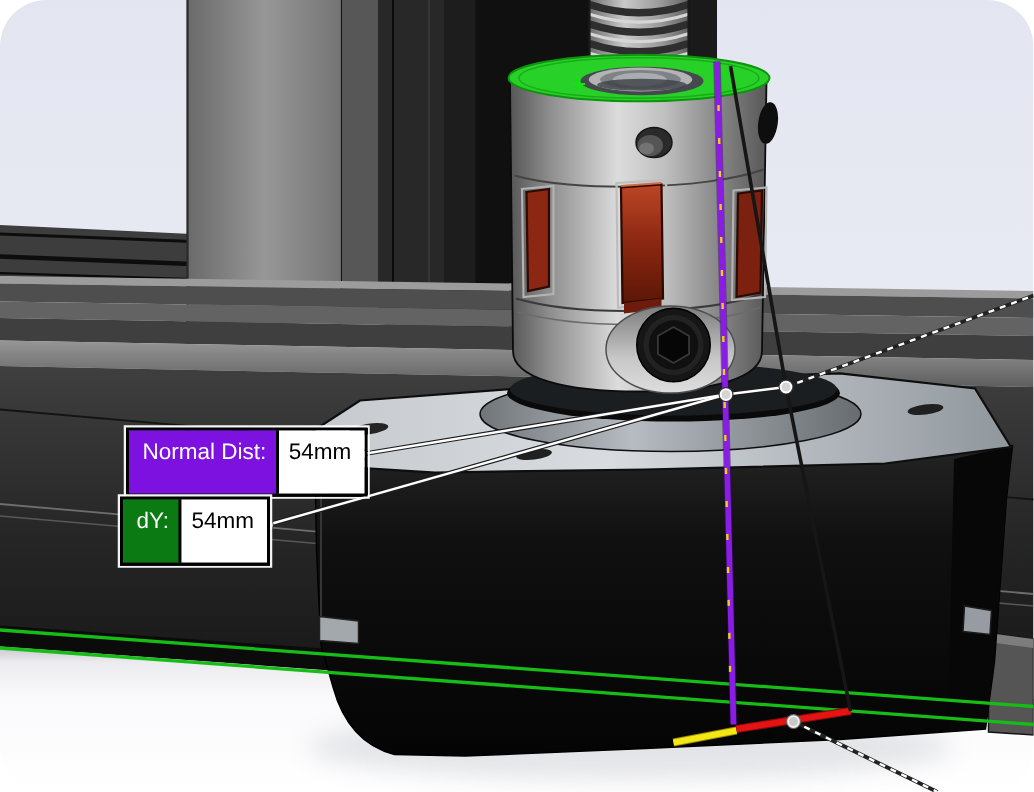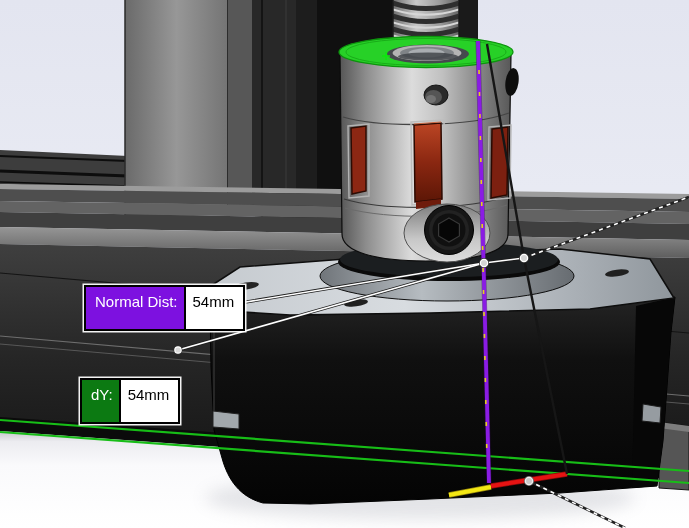--- a/index.html
+++ b/index.html
@@ -1,26 +1,26 @@
 <!DOCTYPE html>
 <html><head>
 <meta charset="utf-8">
 <style>
   html,body{margin:0;padding:0;background:#fff;}
   #stage{position:relative;width:689px;height:528px;overflow:hidden;
-         font-family:"Liberation Sans",sans-serif;}
+         font-family:"Liberation Sans",sans-serif;border-radius:31px;}
   #stage svg{position:absolute;left:0;top:0;}
   .callout{position:absolute;display:flex;align-items:stretch;
            font-size:15px;line-height:1;border:2px solid #000;
            box-shadow:0 0 0 1.5px rgba(255,255,255,.95);white-space:nowrap;}
   .callout .chip{color:#fff;padding:7px 6px 8px 9px;border-right:2px solid #000;}
   .callout .val{background:#fff;color:#000;padding:7px 9px 20px 7px;}
   #callout-normal-dist{left:84px;top:285px;}
   #callout-normal-dist .chip{background:#7d11e0;}
-  #callout-dy{left:80px;top:331px;margin-top:47px;}
+  #callout-dy{left:80px;top:331px;}
   #callout-dy .chip{background:#0c7a12;}
 </style>
 </head>
 <body>
 
 <div id="stage">
 <svg width="689" height="528" viewBox="0 0 689 528">
   <defs>
     <linearGradient id="bgGrad" x1="0" y1="0" x2="0" y2="1">
       <stop offset="0" stop-color="#e3e5f0"></stop>

